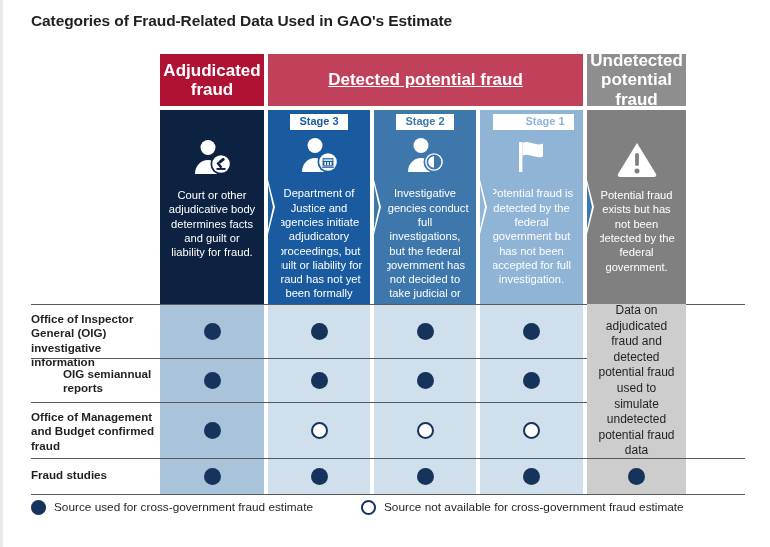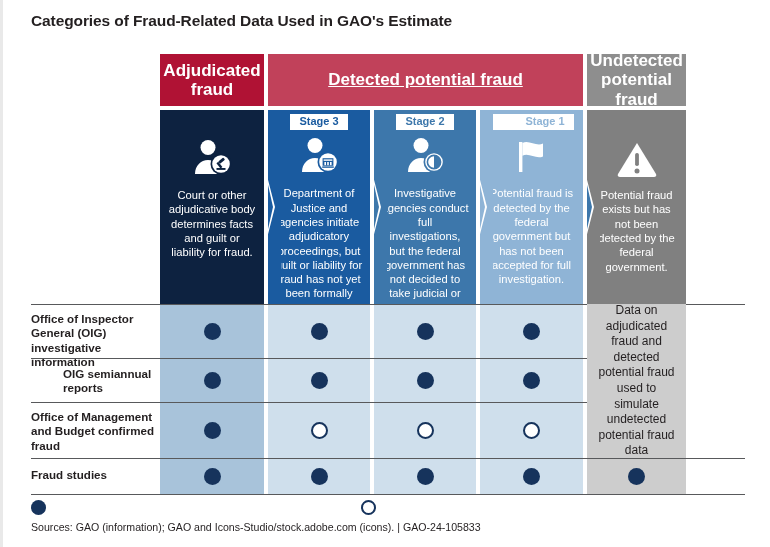--- a/index.html
+++ b/index.html
@@ -396,21 +396,22 @@
       </div>
 
     <div class="gray-note" style="left:584px; top:0; width:99px; height:154px; background:#cdcdcd;">Data on adjudicated fraud and detected potential fraud used to simulate undetected potential fraud data</div>
 
     <div class="row-rule" style="top:190px; width:714px;"></div>
   </div>
 
   <div class="legend">
     <div class="legend-item" style="left:0px;">
       <span class="legend-dot-filled"></span>
+      <span class="lbl">Source used for cross-government fraud estimate</span>
     </div>
     <div class="legend-item" style="left:330px;">
       <span class="legend-dot-open"></span>
+      <span class="lbl">Source not available for cross-government fraud estimate</span>
     </div>
   </div>
 
-  <div class="sources">Sources: GAO (information); GAO and Icons-Studio/stock.adobe.com (icons).  |  GAO-24-105833</div>
 
 </div>
 
 </body></html>

